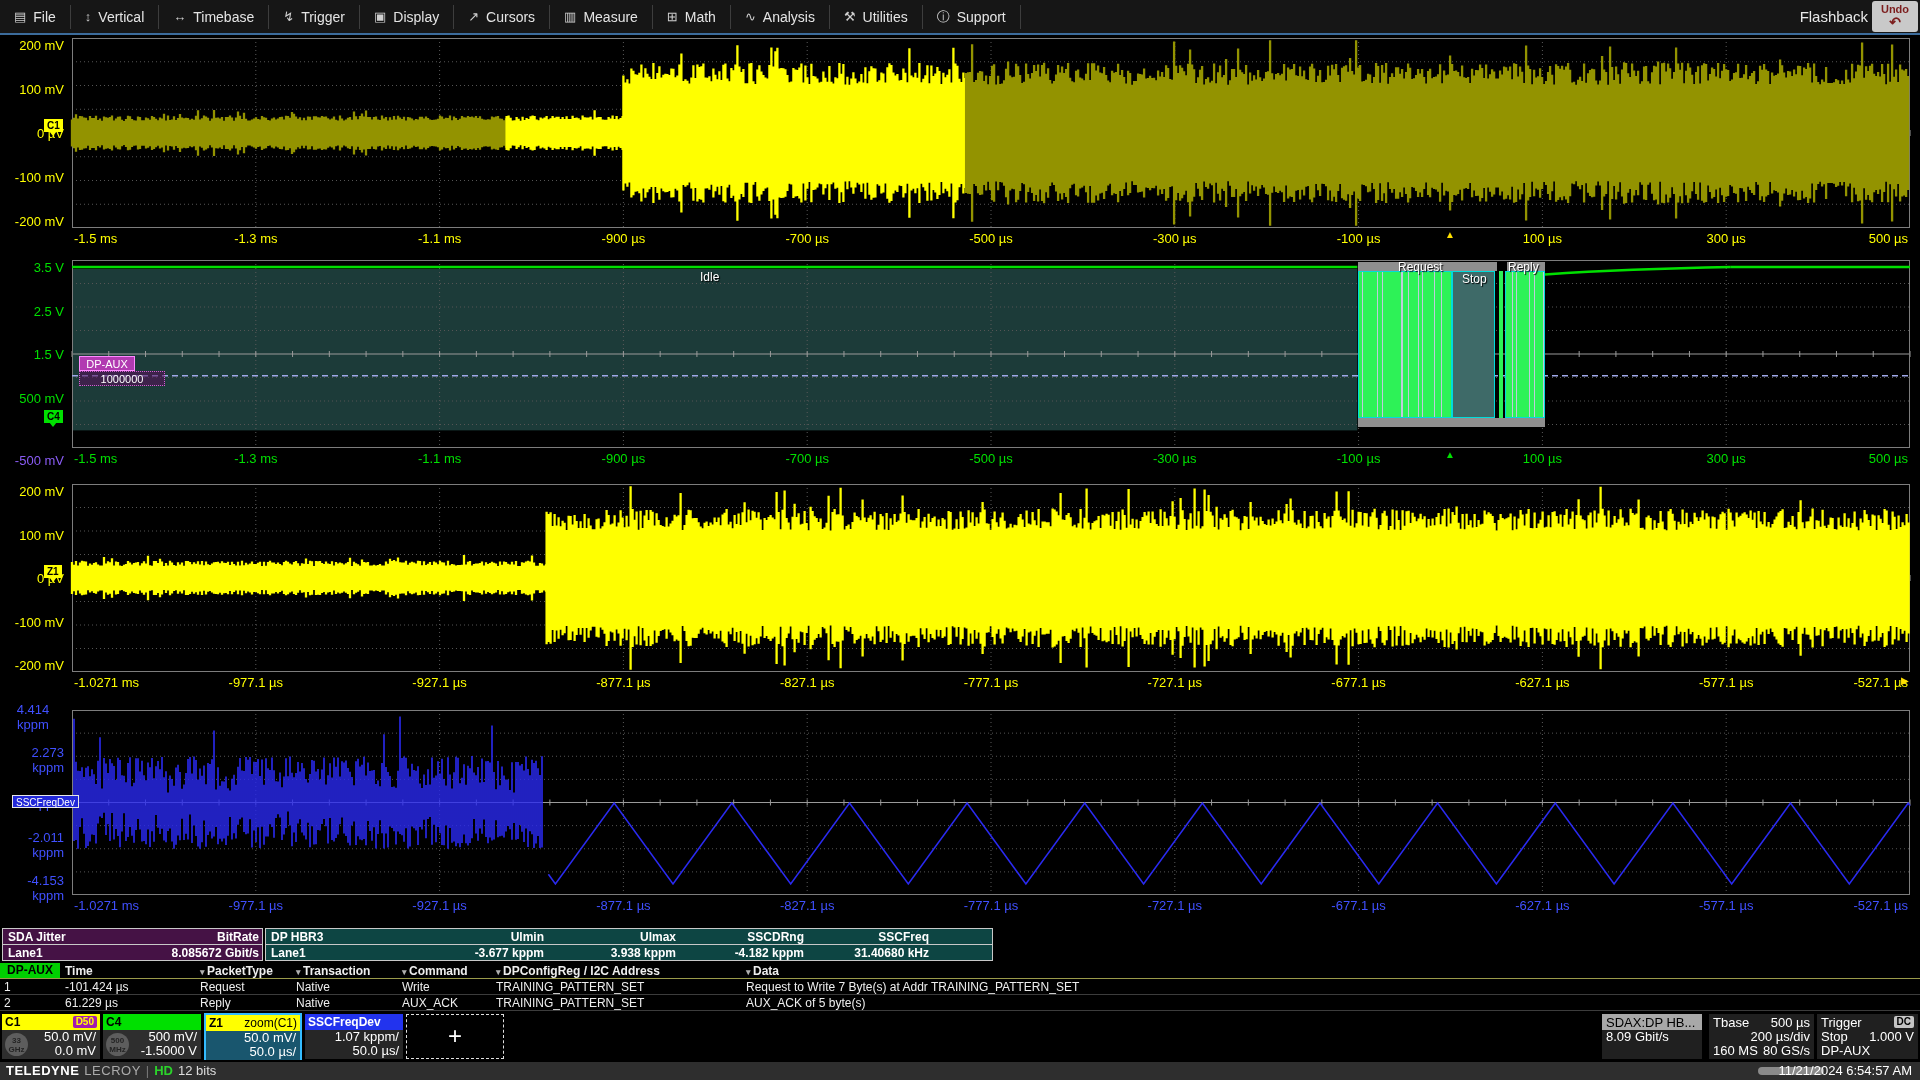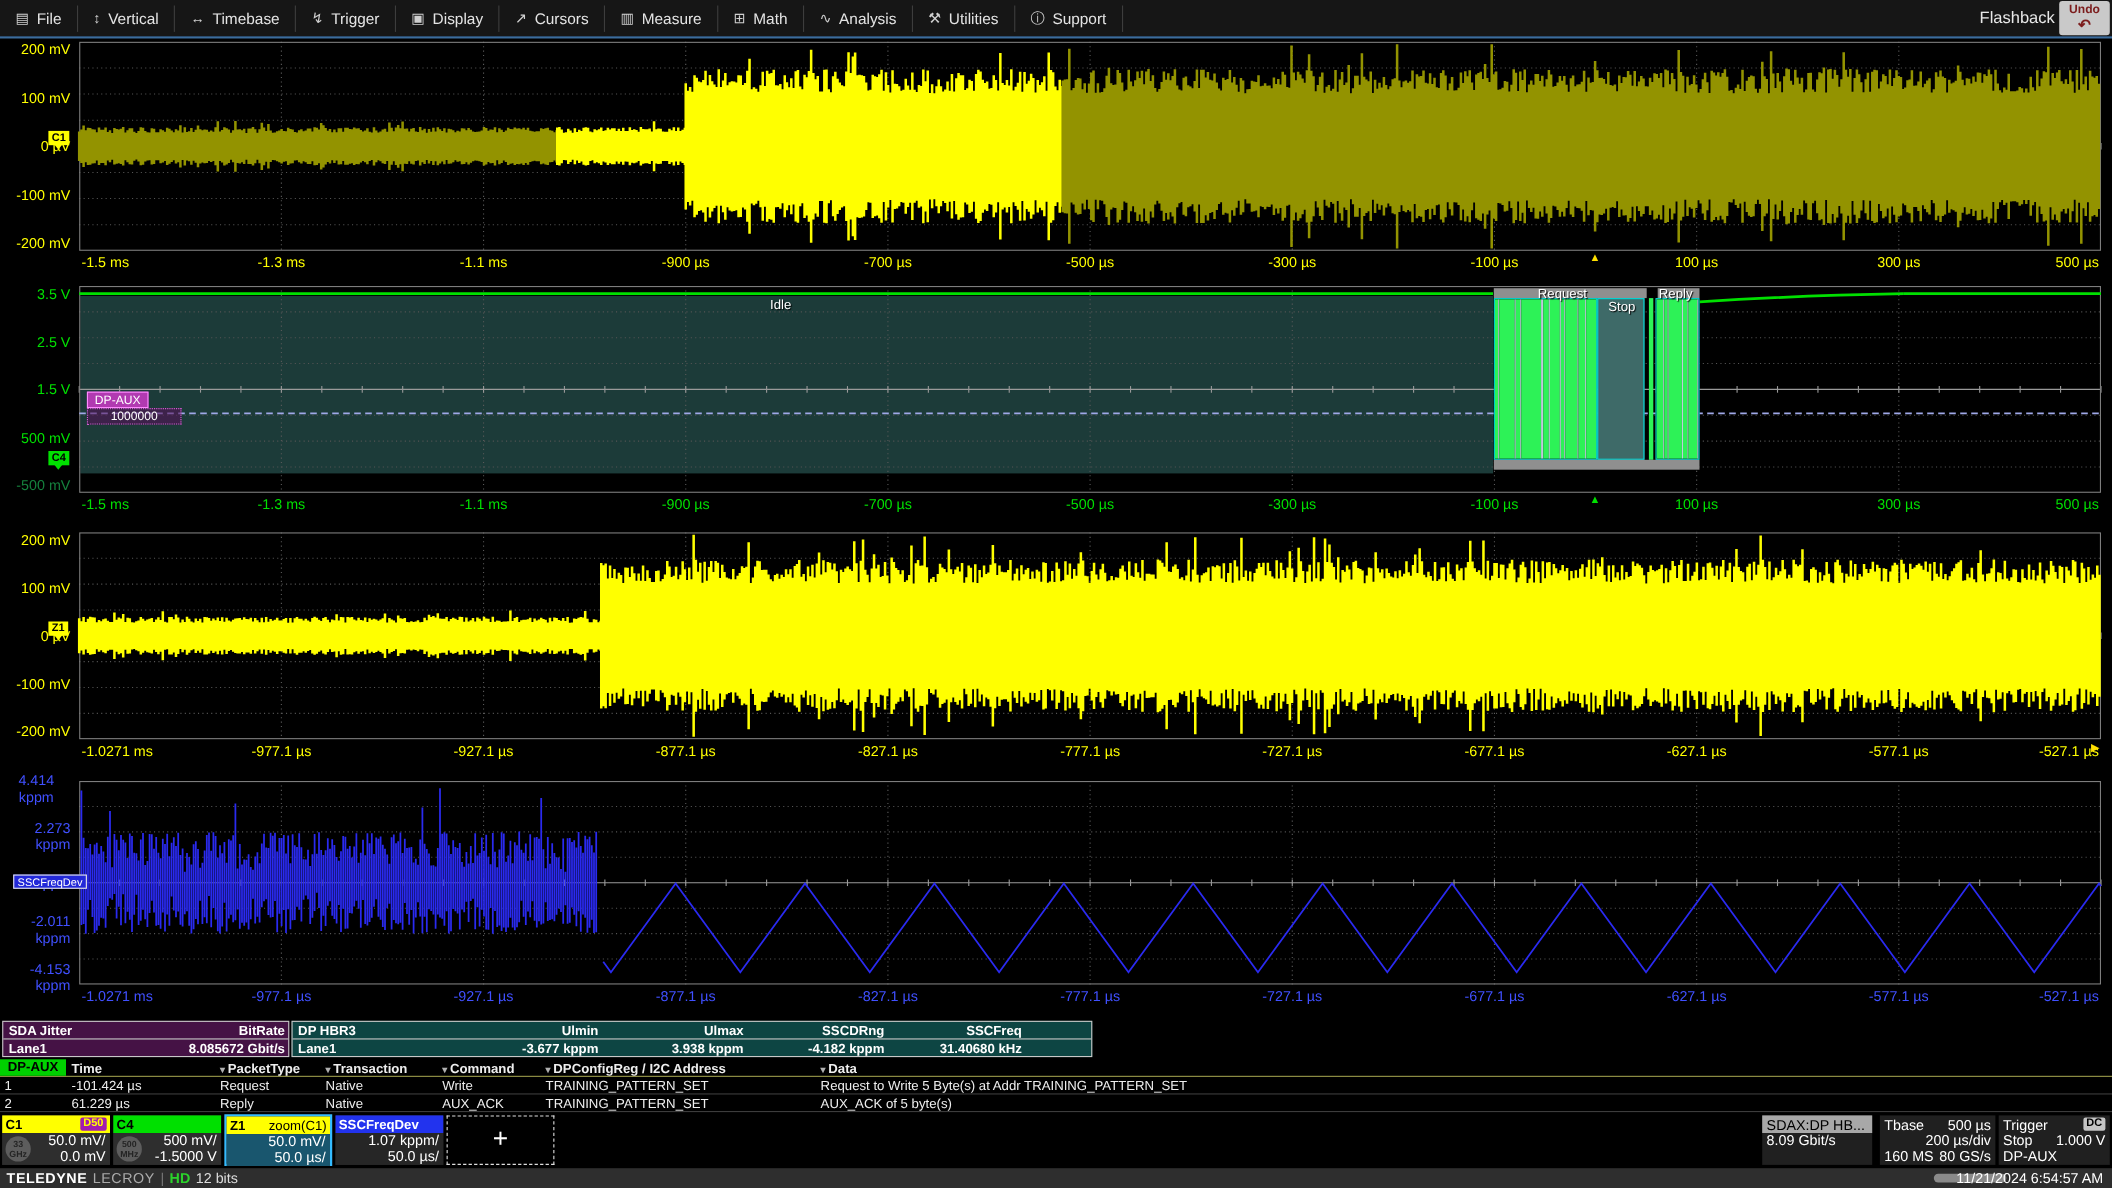--- a/index.html
+++ b/index.html
@@ -313,21 +313,21 @@
         <rect x="0.5" y="0.5" width="1837" height="187" fill="none" stroke="#7d7d7d"></rect>
         <line x1="0" y1="7" x2="1285.3133999999998" y2="7" stroke="#00e000" stroke-width="2.5"></line>
         <path d="M1472.9732 14.394999999999982 Q 1556.5930099999998 8.848749999999995 1658.7949999999998 7" stroke="#00e000" stroke-width="2.5" fill="none"></path>
         <line x1="1658.7949999999998" y1="7" x2="1838" y2="7" stroke="#00e000" stroke-width="2.5"></line>
         <line x1="0" y1="115.75" x2="1838" y2="115.75" stroke="#9fa8e8" stroke-width="1.5" stroke-dasharray="6 4"></line>
       </svg>
       <div class="ylab" style="left: 2px; top: 267px; color: rgb(0, 224, 0);">3.5 V</div>
       <div class="ylab" style="left: 2px; top: 310.5px; color: rgb(0, 224, 0);">2.5 V</div>
       <div class="ylab" style="left: 2px; top: 354px; color: rgb(0, 224, 0);">1.5 V</div>
       <div class="ylab" style="left: 2px; top: 397.5px; color: rgb(0, 224, 0);">500 mV</div>
-      <div class="ylab" style="left: 2px; top: 441px; color: #15803d;">-500 mV</div>
+      <div class="ylab" style="left: 2px; top: 460px; color: #8b5cf6;">-500 mV</div>
       <div class="xlab" style="top: 451px; color: rgb(0, 224, 0); left: 74px;">-1.5 ms</div>
       <div class="xlab" style="top: 451px; color: rgb(0, 224, 0); left: 255.8px; transform: translateX(-50%);">-1.3 ms</div>
       <div class="xlab" style="top: 451px; color: rgb(0, 224, 0); left: 439.6px; transform: translateX(-50%);">-1.1 ms</div>
       <div class="xlab" style="top: 451px; color: rgb(0, 224, 0); left: 623.4px; transform: translateX(-50%);">-900 µs</div>
       <div class="xlab" style="top: 451px; color: rgb(0, 224, 0); left: 807.2px; transform: translateX(-50%);">-700 µs</div>
       <div class="xlab" style="top: 451px; color: rgb(0, 224, 0); left: 991px; transform: translateX(-50%);">-500 µs</div>
       <div class="xlab" style="top: 451px; color: rgb(0, 224, 0); left: 1174.8px; transform: translateX(-50%);">-300 µs</div>
       <div class="xlab" style="top: 451px; color: rgb(0, 224, 0); left: 1358.6px; transform: translateX(-50%);">-100 µs</div>
       <div class="xlab" style="top: 451px; color: rgb(0, 224, 0); left: 1542.4px; transform: translateX(-50%);">100 µs</div>
       <div class="xlab" style="top: 451px; color: rgb(0, 224, 0); left: 1726.2px; transform: translateX(-50%);">300 µs</div>
@@ -598,21 +598,21 @@
         <div class="cell" style="left: 496px;"><span class="arrow">▾ </span><span>DPConfigReg / I2C Address</span></div>
         <div class="cell" style="left: 746px;"><span class="arrow">▾ </span><span>Data</span></div>
       </div>
       <div class="row">
         <div class="cell" style="left: 4px;">1</div>
         <div class="cell" style="left: 65px;">-101.424 µs</div>
         <div class="cell" style="left: 200px;">Request</div>
         <div class="cell" style="left: 296px;">Native</div>
         <div class="cell" style="left: 402px;">Write</div>
         <div class="cell" style="left: 496px;">TRAINING_PATTERN_SET</div>
-        <div class="cell" style="left: 746px;">Request to Write 5 Byte(s) at Addr TRAINING_PATTERN_SET</div>
+        <div class="cell" style="left: 746px;">Request to Write 7 Byte(s) at Addr TRAINING_PATTERN_SET</div>
       </div>
       <div class="row">
         <div class="cell" style="left: 4px;">2</div>
         <div class="cell" style="left: 65px;">61.229 µs</div>
         <div class="cell" style="left: 200px;">Reply</div>
         <div class="cell" style="left: 296px;">Native</div>
         <div class="cell" style="left: 402px;">AUX_ACK</div>
         <div class="cell" style="left: 496px;">TRAINING_PATTERN_SET</div>
         <div class="cell" style="left: 746px;">AUX_ACK of 5 byte(s)</div>
       </div>

